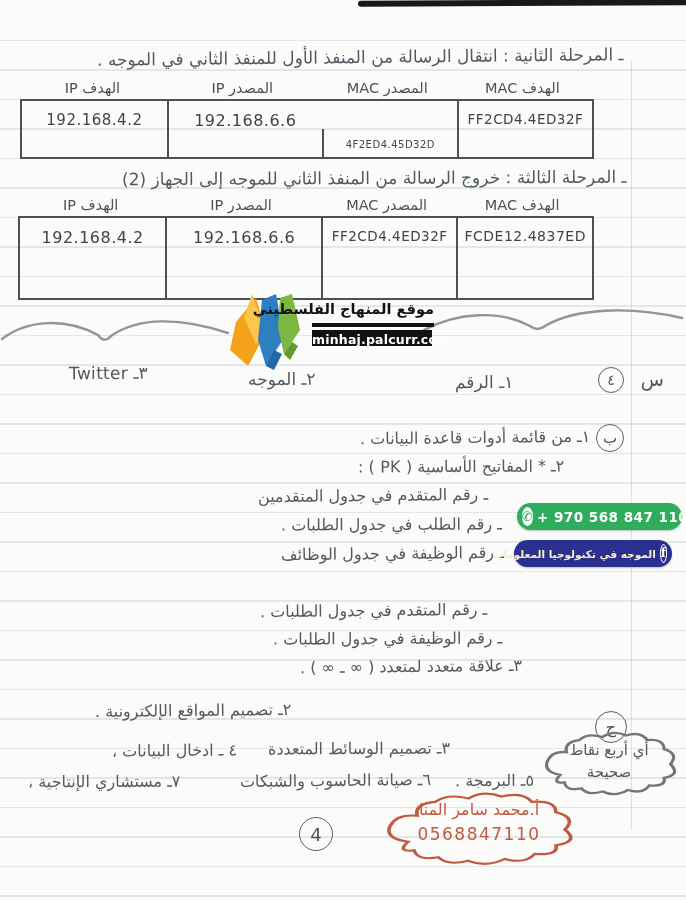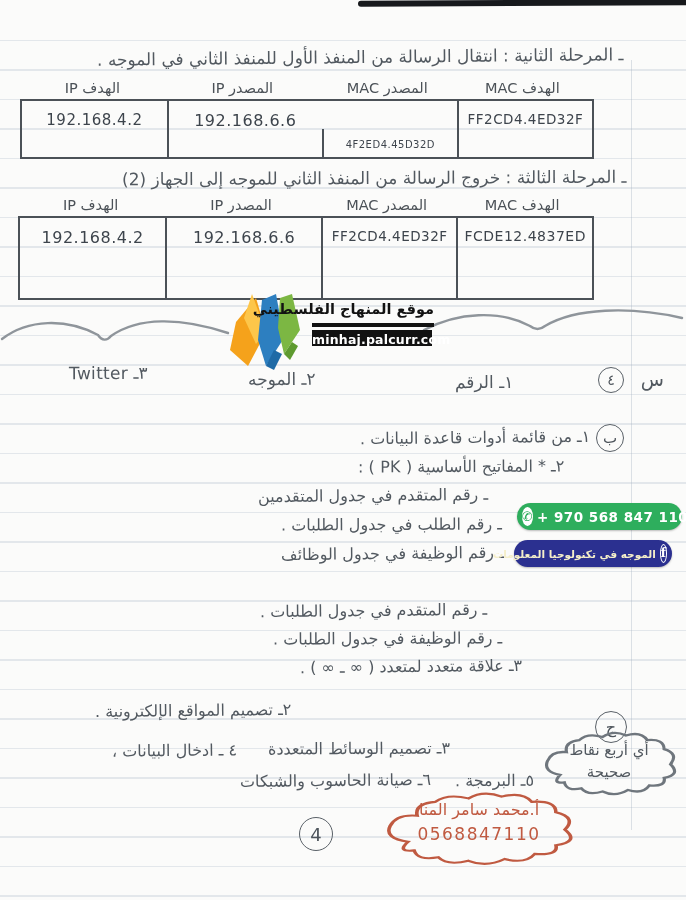--- a/index.html
+++ b/index.html
@@ -142,20 +142,21 @@
     <span class="ico">f</span>
     <span class="txt">الموجه في تكنولوجيا المعلومات</span>
   </div>
 
   <div class="circ" style="left:595px;top:711px;width:30px;height:30px;font-size:16px;">ج</div>
   <div class="hand h16 tilt1" style="left:95px;top:701px;">٢ـ تصميم المواقع الإلكترونية .</div>
   <div class="hand h16 tilt2" style="left:268px;top:739px;">٣ـ تصميم الوسائط المتعددة</div>
   <div class="hand h16 tilt1" style="left:112px;top:741px;">٤ ـ ادخال البيانات ،</div>
   <div class="hand h16 tilt2" style="left:455px;top:771px;">٥ـ البرمجة .</div>
   <div class="hand h16 tilt1" style="left:240px;top:771px;">٦ـ صيانة الحاسوب والشبكات</div>
+  <div class="hand h16 tilt2" style="left:28px;top:772px;">٧ـ مستشاري الإنتاجية ،</div>
 
   <svg style="position:absolute;left:541px;top:728px;" width="138" height="68" viewBox="0 0 130 90" preserveAspectRatio="none">
     <path d="M18,62 Q2,58 6,44 Q10,30 24,32 Q22,18 36,16 Q44,6 58,12 Q68,2 80,10 Q94,4 100,16 Q116,14 116,28 Q130,34 122,48 Q132,62 116,66 Q118,78 102,76 Q96,88 82,82 Q70,92 58,84 Q44,90 38,80 Q24,84 22,72 Q10,74 18,62 Z" fill="none" stroke="#6f767d" stroke-width="3"></path>
   </svg>
   <div class="cloud-txt h15" style="left:553px;top:741px;width:112px;">أي أربع نقاط</div>
   <div class="cloud-txt h15" style="left:553px;top:763px;width:112px;">صحيحة</div>
 
   <svg style="position:absolute;left:381px;top:788px;" width="196" height="78" viewBox="0 0 130 90" preserveAspectRatio="none">
     <path d="M18,62 Q2,58 6,44 Q10,30 24,32 Q22,18 36,16 Q44,6 58,12 Q68,2 80,10 Q94,4 100,16 Q116,14 116,28 Q130,34 122,48 Q132,62 116,66 Q118,78 102,76 Q96,88 82,82 Q70,92 58,84 Q44,90 38,80 Q24,84 22,72 Q10,74 18,62 Z" fill="none" stroke="#c05a41" stroke-width="2.4"></path>
   </svg>

